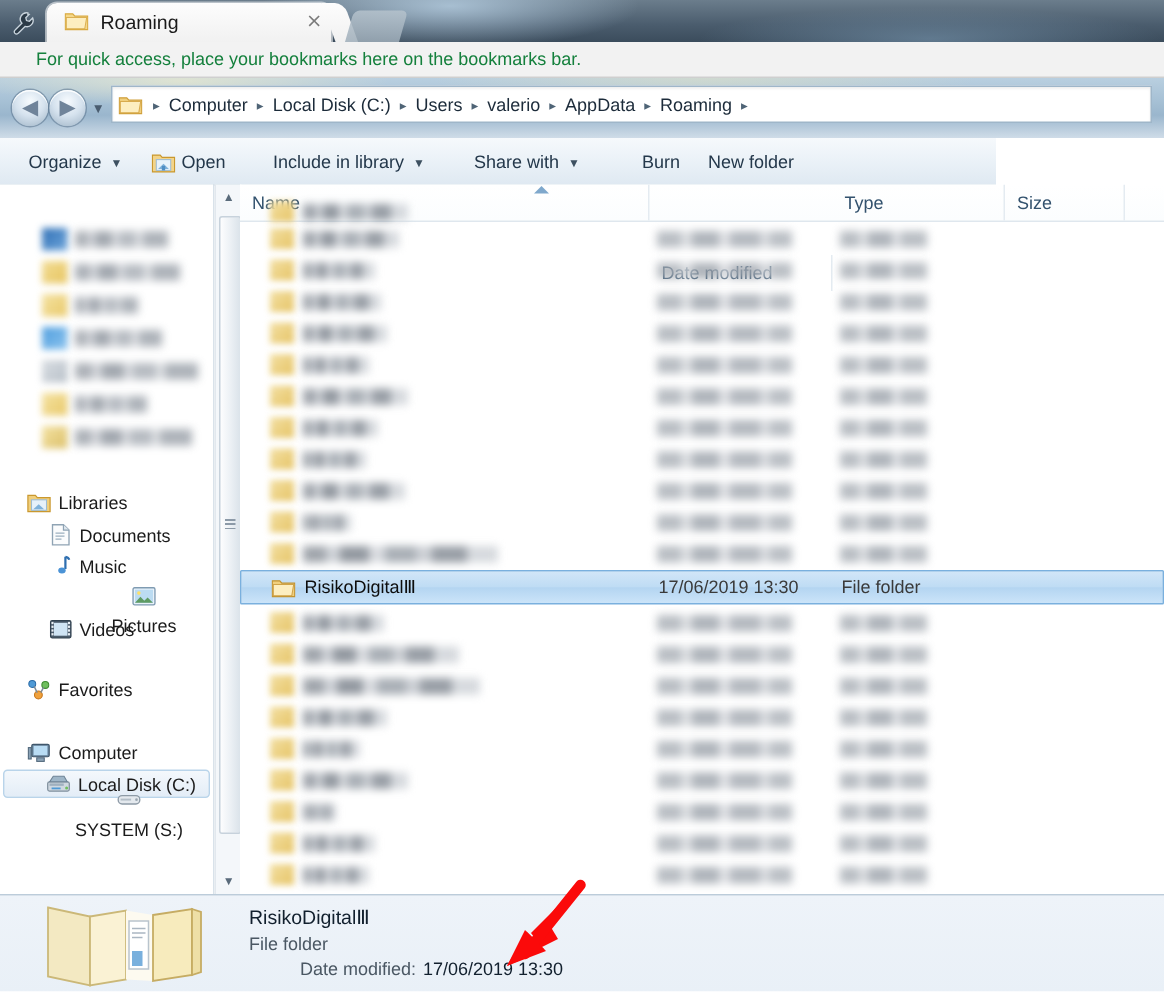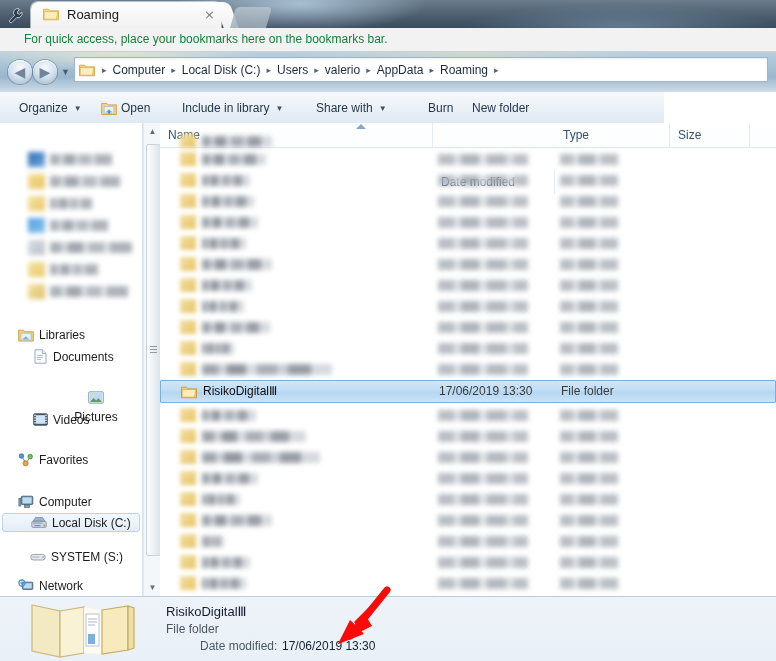--- a/index.html
+++ b/index.html
@@ -428,20 +428,30 @@
       <span class="nav-icon">
         <svg width="13" height="15" viewBox="0 0 13 15">
           <path d="M1 .8h7.3L12 4.4v9.8H1z" fill="#fbfcfd" stroke="#8fa3b4" stroke-width="0.9"></path>
           <path d="M8.3.8V4.4H12" fill="#dfe8ef" stroke="#8fa3b4" stroke-width="0.8"></path>
           <path d="M3 6.4h6M3 8.4h6M3 10.4h4" stroke="#9db0c0" stroke-width="0.8"></path>
         </svg>
       </span>
       <span>Documents</span>
     </div>
 
+    <div class="nav-item" style="left:32px; top:245px; width:110px;">
+      <span class="nav-icon">
+        <svg width="14" height="15" viewBox="0 0 14 15">
+          <path d="M10.6 1.2v8.2" stroke="#2f6fb0" stroke-width="1.5" fill="none"></path>
+          <path d="M10.6 1.2c1.4.3 2.3 1 2.6 2" stroke="#2f6fb0" stroke-width="1.5" fill="none"></path>
+          <ellipse cx="8.3" cy="10.3" rx="2.5" ry="2" fill="#4b93d6"></ellipse>
+        </svg>
+      </span>
+      <span>Music</span>
+    </div>
 
     <div class="nav-item" style="left:32px; top:266px; width:128px;flex-direction:column;">
       <span class="nav-icon">
         <svg width="16" height="13" viewBox="0 0 16 13">
           <rect x=".7" y=".8" width="14.6" height="11.4" rx="1" fill="#e9f2fa" stroke="#7f9bb2" stroke-width="0.9"></rect>
           <rect x="2" y="2.1" width="12" height="8.8" fill="#bcdcf2"></rect>
           <path d="M2 10.9l3.6-4 2.6 2.6 2.2-2.2 3.6 3.6z" fill="#5e9b63"></path>
           <circle cx="4.6" cy="4.4" r="1.2" fill="#ffe066"></circle>
         </svg>
       </span>
@@ -498,42 +508,31 @@
           <rect x=".8" y="5.2" width="14.4" height="6.2" rx="1.2" fill="#cfd8e0" stroke="#7e8e9c" stroke-width="0.8"></rect>
           <rect x="2" y="6.3" width="9.5" height="1.6" fill="#9fb0bf"></rect>
           <circle cx="13.4" cy="9.4" r="1" fill="#6fbf5e"></circle>
           <path d="M2.2 5.1l2.3-3.6h7.2l2.1 3.6z" fill="#9fb6c8" stroke="#6f8496" stroke-width="0.7"></path>
           <rect x="3.4" y="9" width="6" height="1.2" fill="#4f9ad6"></rect>
         </svg>
       </span>
       <span>Local Disk (C:)</span>
     </div>
 
-    <div class="nav-item" style="left:30px; top:424px; width:112px;">
+    <div class="nav-item" style="left:30px; top:402px; width:112px;flex-direction:column;">
       <span class="nav-icon">
         <svg width="16" height="12" viewBox="0 0 16 12">
           <rect x=".8" y="3.4" width="14.4" height="5.6" rx="2.6" fill="#e4e9ee" stroke="#8d9aa6" stroke-width="0.9"></rect>
           <rect x="2.4" y="5.4" width="7" height="1.3" fill="#b3bec8"></rect>
           <circle cx="13" cy="6.1" r=".9" fill="#9aa6b1"></circle>
         </svg>
       </span>
       <span>SYSTEM (S:)</span>
     </div>
 
-    <div class="nav-item root" style="left:18px; top:453px; width:120px;">
-      <span class="nav-icon">
-        <svg width="16" height="14" viewBox="0 0 16 14">
-          <rect x="4.4" y="3.2" width="10.4" height="7.2" rx="1" fill="#6f8ba3" stroke="#3f566b" stroke-width="0.8"></rect>
-          <rect x="5.5" y="4.2" width="8.2" height="5.2" fill="#bcdcf4"></rect>
-          <circle cx="4" cy="4" r="3.1" fill="none" stroke="#3f8fd0" stroke-width="1.1"></circle>
-          <path d="M1 4h6M4 1v6" stroke="#3f8fd0" stroke-width="0.9"></path>
-        </svg>
-      </span>
-      <span>Network</span>
-    </div>
   </div>
 
   <div class="navsplit"></div>
 
   <div class="nav-scroll">
     <div class="arrow-up">▲</div>
     <div class="nav-thumb">
       <div class="grip"></div>
     </div>
     <div class="arrow-dn">▼</div>

